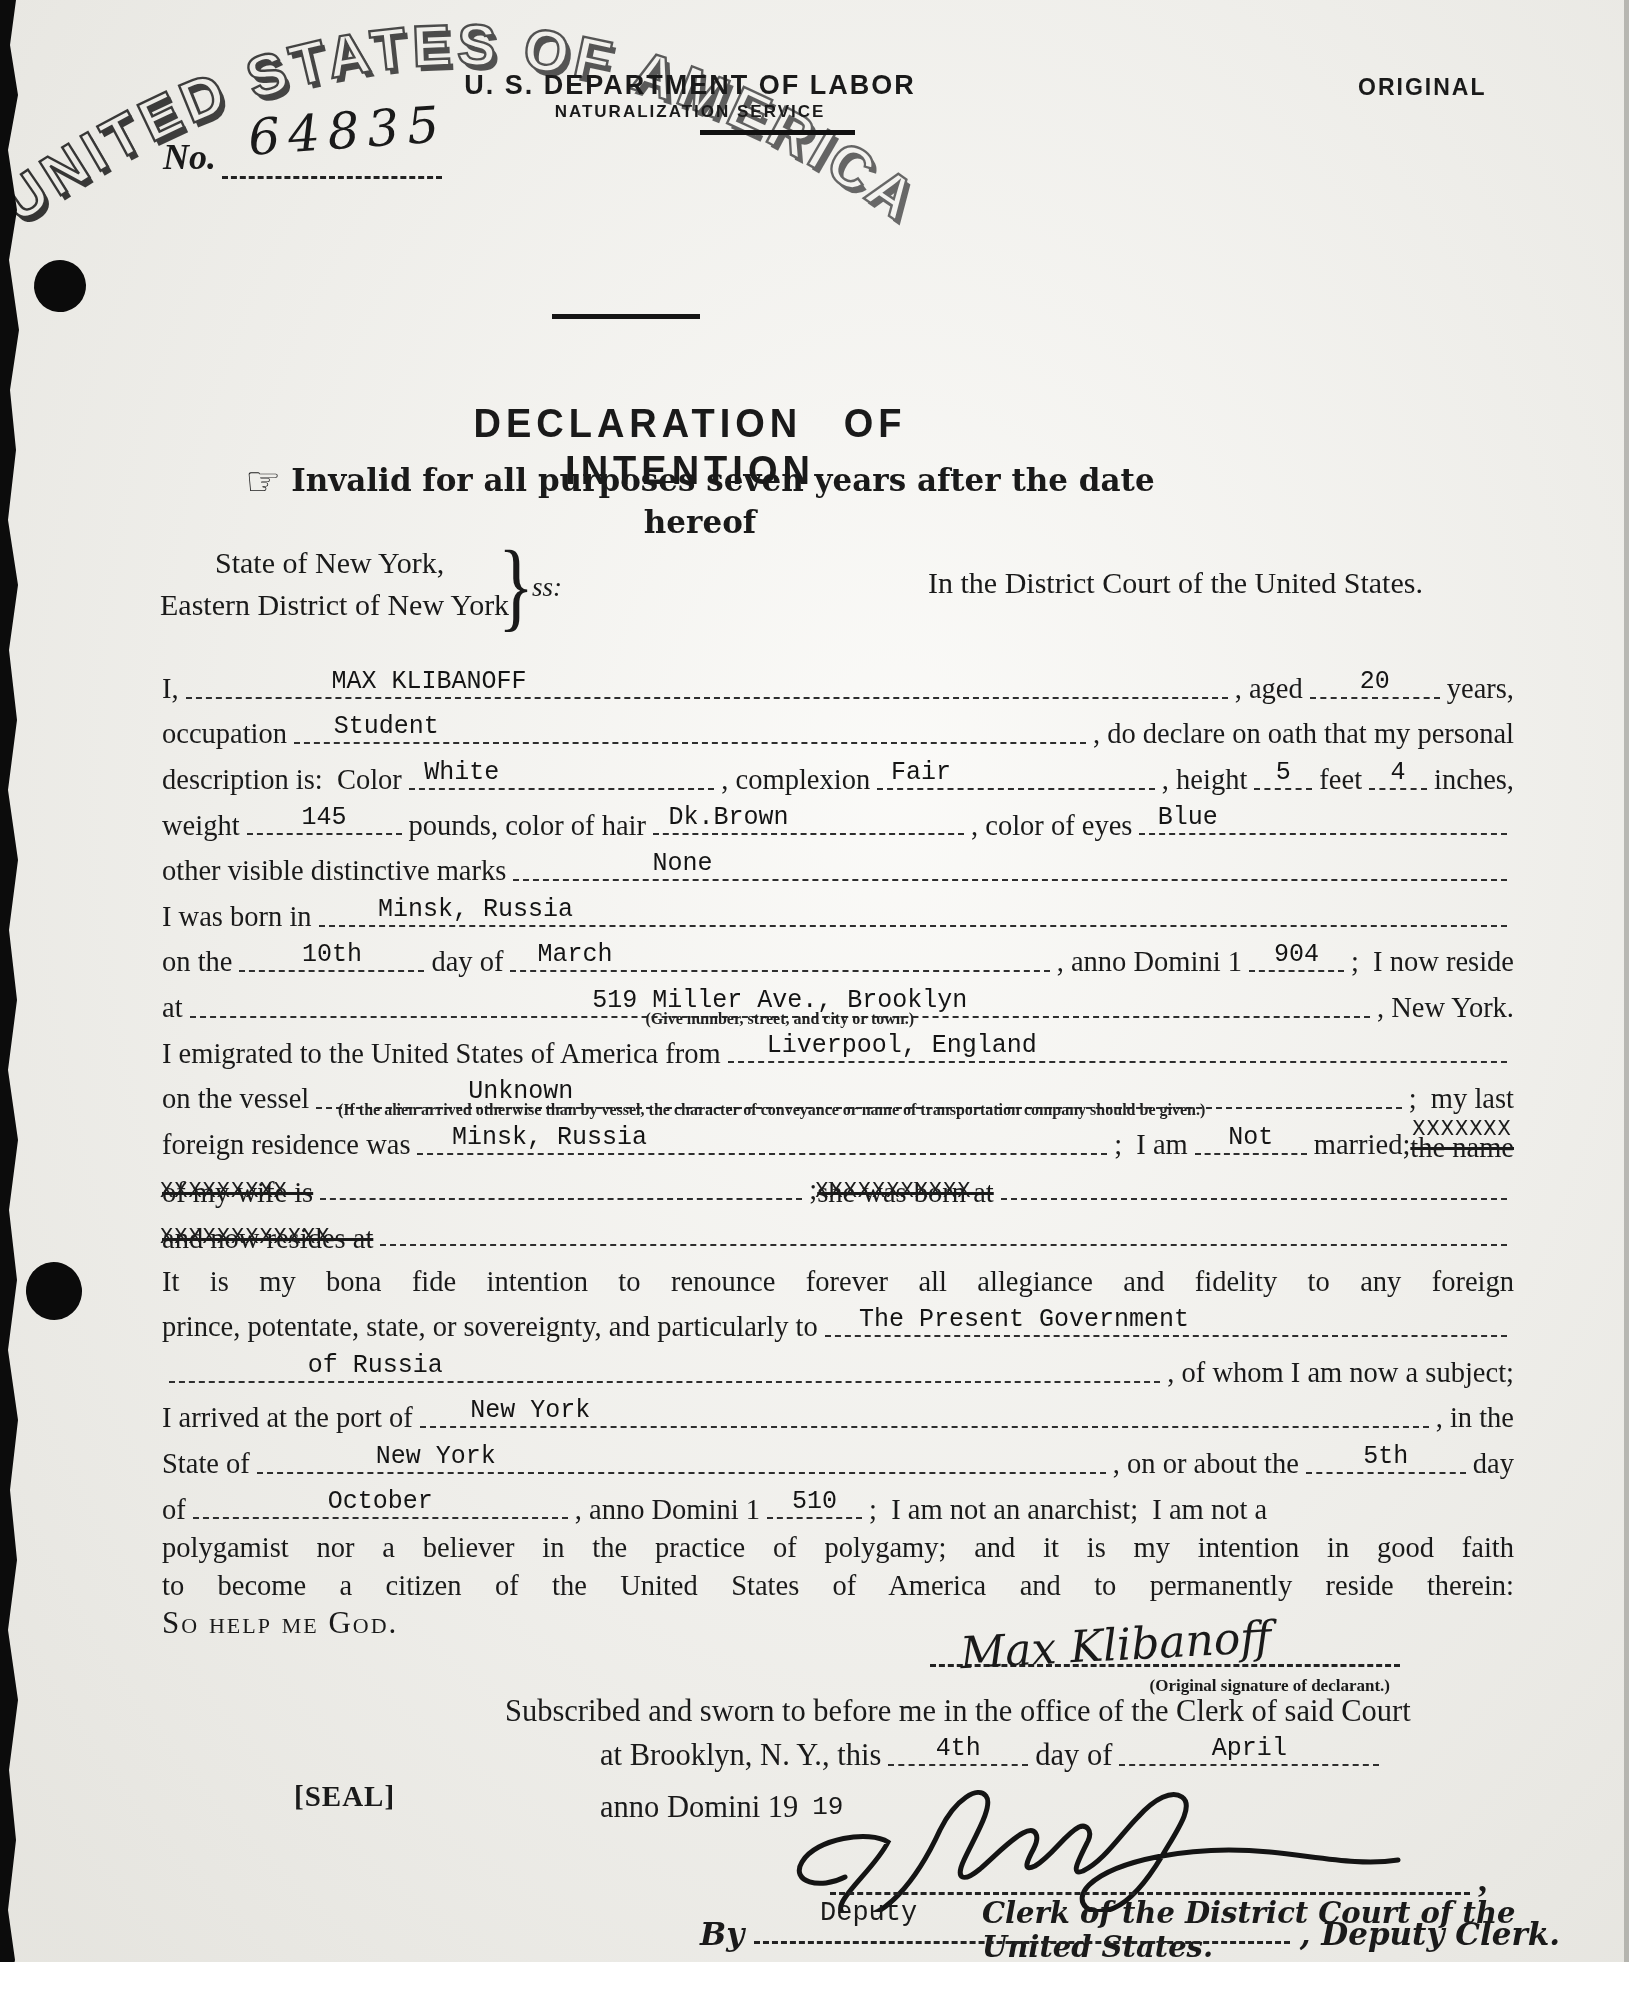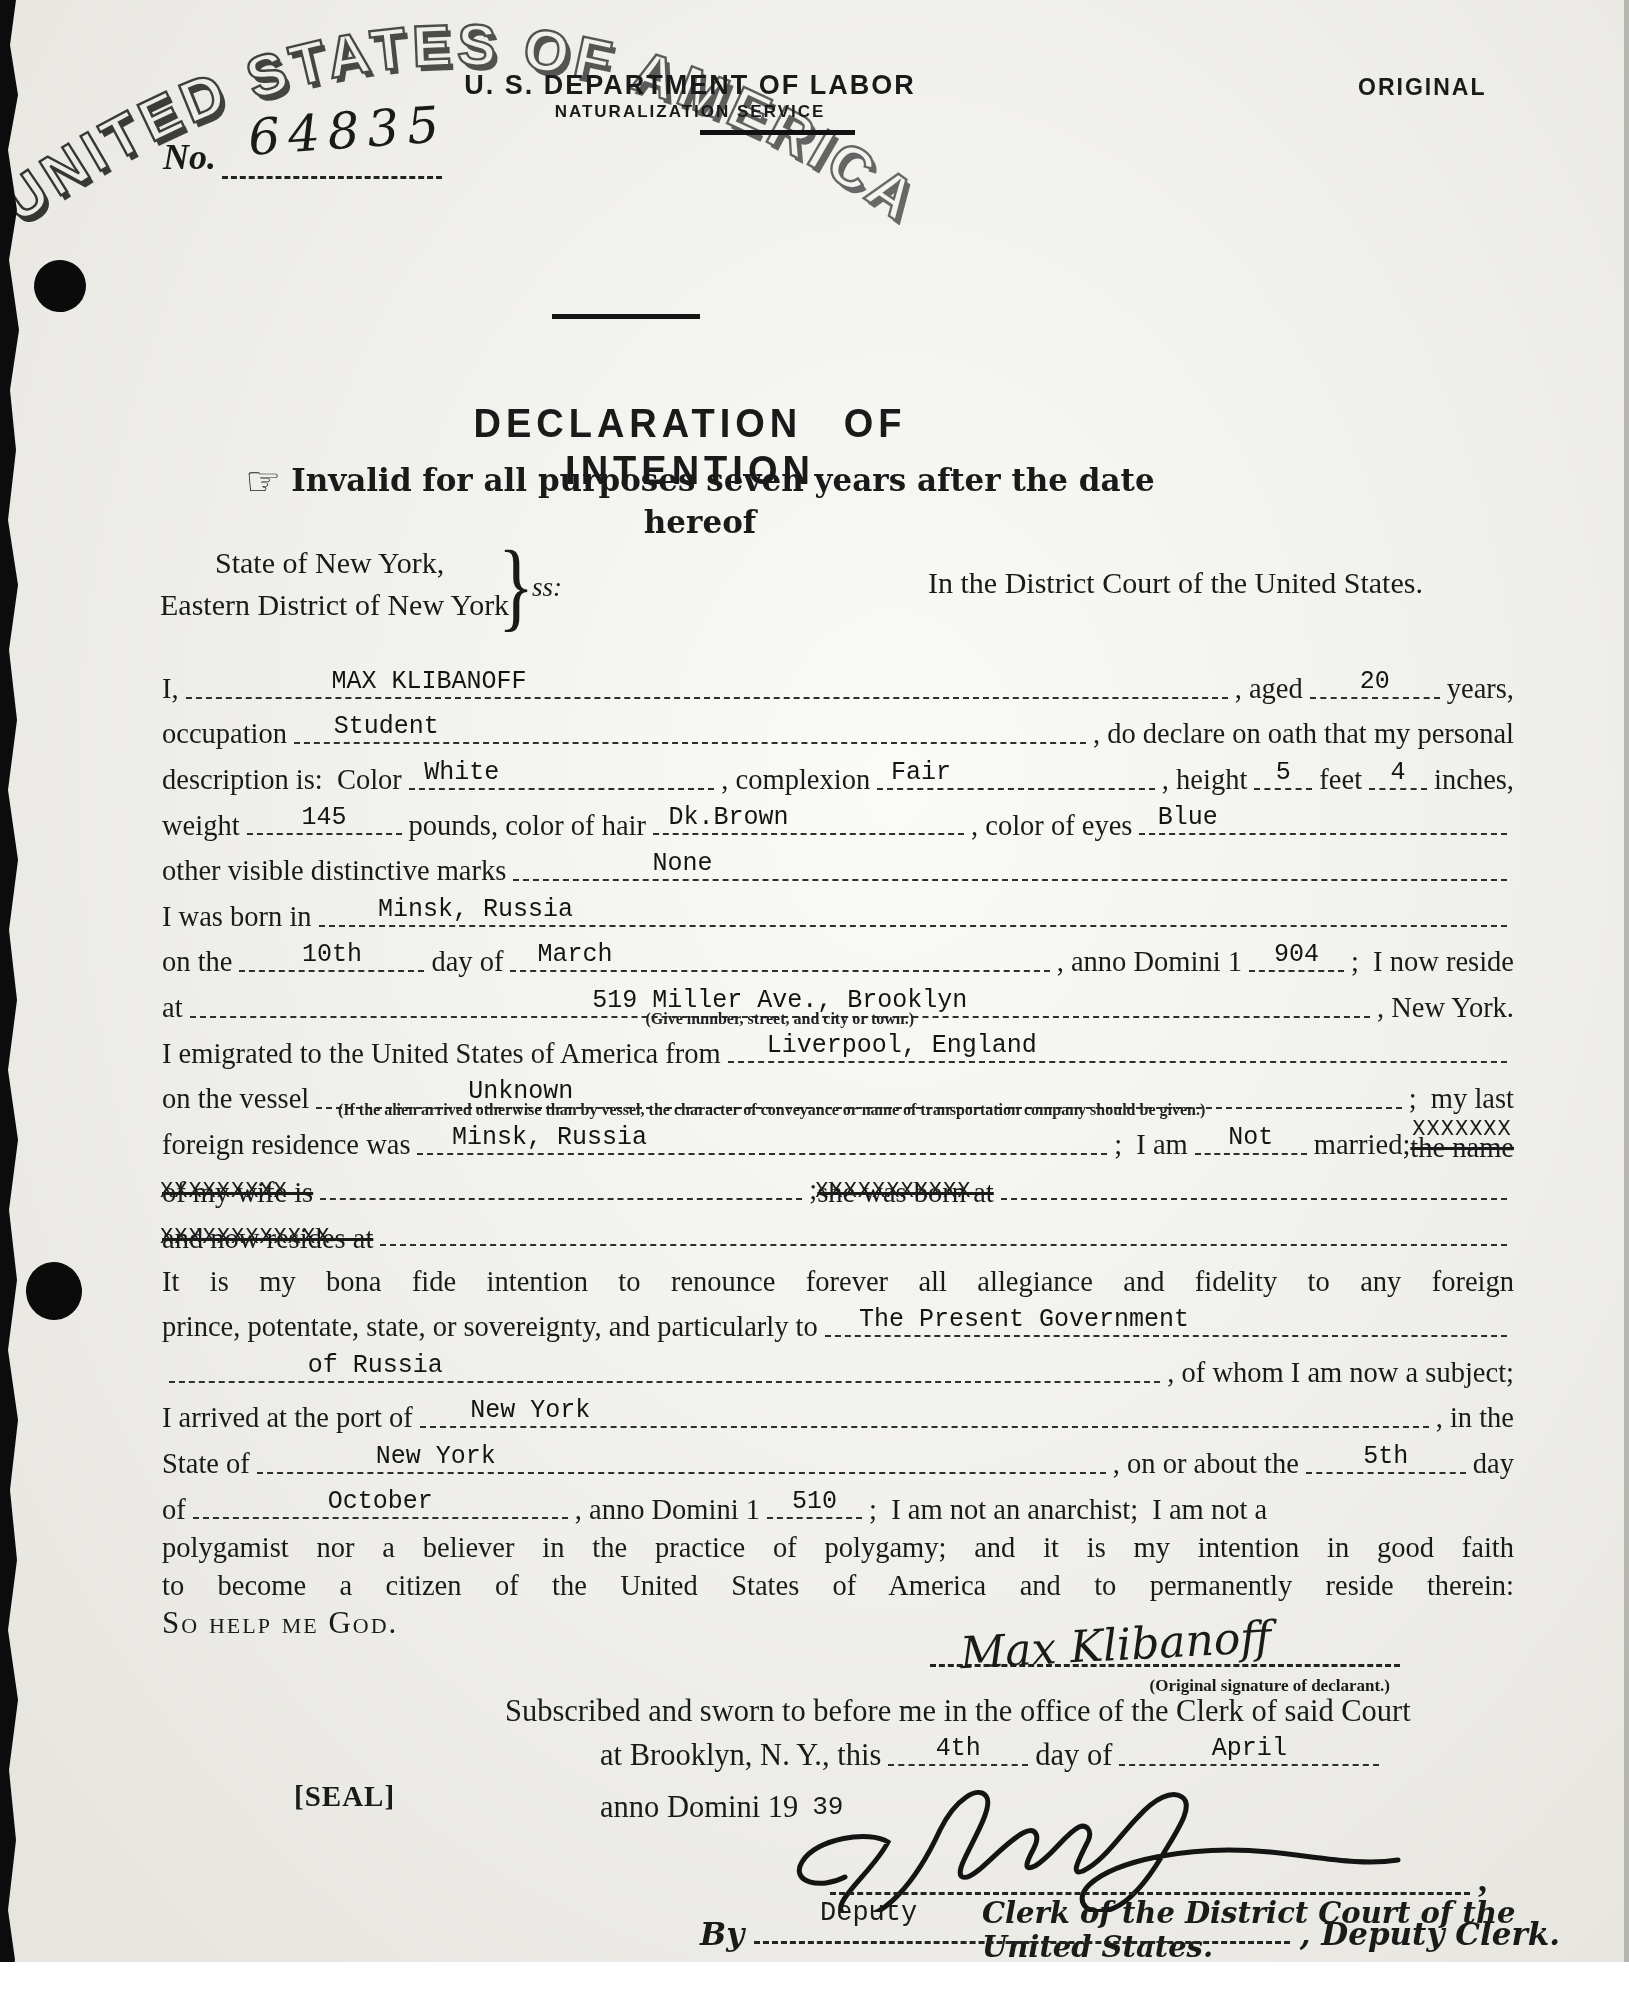--- a/index.html
+++ b/index.html
@@ -374,21 +374,21 @@
       </span>
     <span class="lbl">day of</span>
     <span class="fill" style="flex:0 0 260px">
         <span class="val">April</span>
       </span>
   </div>
 
   <div class="abs seal">[SEAL]</div>
 
   <div class="abs jurat3">
-    <span>anno Domini 19</span><span class="typed-inline">39</span>
+    <span>anno Domini 19</span><span class="typed-inline">19</span>
   </div>
 
   <svg class="abs clerk-sig" width="700" height="130" viewBox="0 0 700 130">
     <path d="M95,95 C70,108 40,100 52,80 C66,56 120,48 138,60 C122,92 72,126 98,134 C132,144 168,96 190,48 C206,16 228,4 236,14 C244,24 224,56 214,78 C205,97 213,101 230,87 C247,72 260,58 273,51 C286,44 290,54 284,66 C277,79 272,90 285,84 C302,74 315,52 329,45 C336,42 343,48 338,59 C328,79 320,94 333,89 C354,79 371,52 388,35 C405,16 422,8 432,15 C445,24 426,50 412,74 C397,99 380,119 364,126 C339,137 322,120 339,103 C364,79 440,62 520,70 C570,75 610,84 648,78" fill="none" stroke="#141414" stroke-width="5" stroke-linecap="round"></path>
   </svg>
   <div class="abs clerk-sig-line"></div>
   <div class="abs clerk-comma">,</div>
 
   <div class="abs deputy-typed">Deputy</div>
   <div class="abs clerk-title">Clerk of the District Court of the United States.</div>

